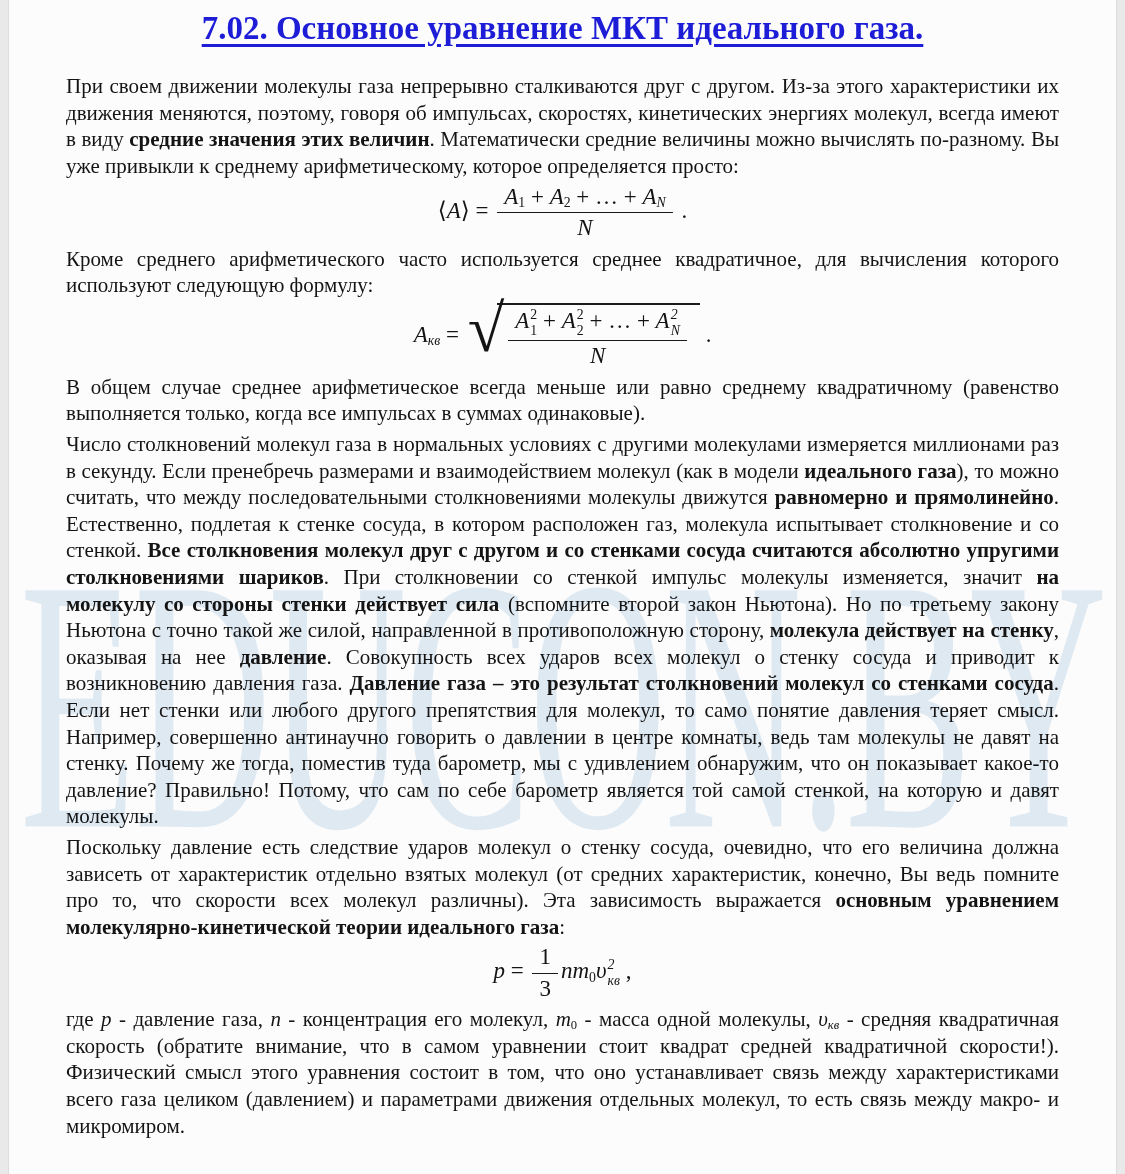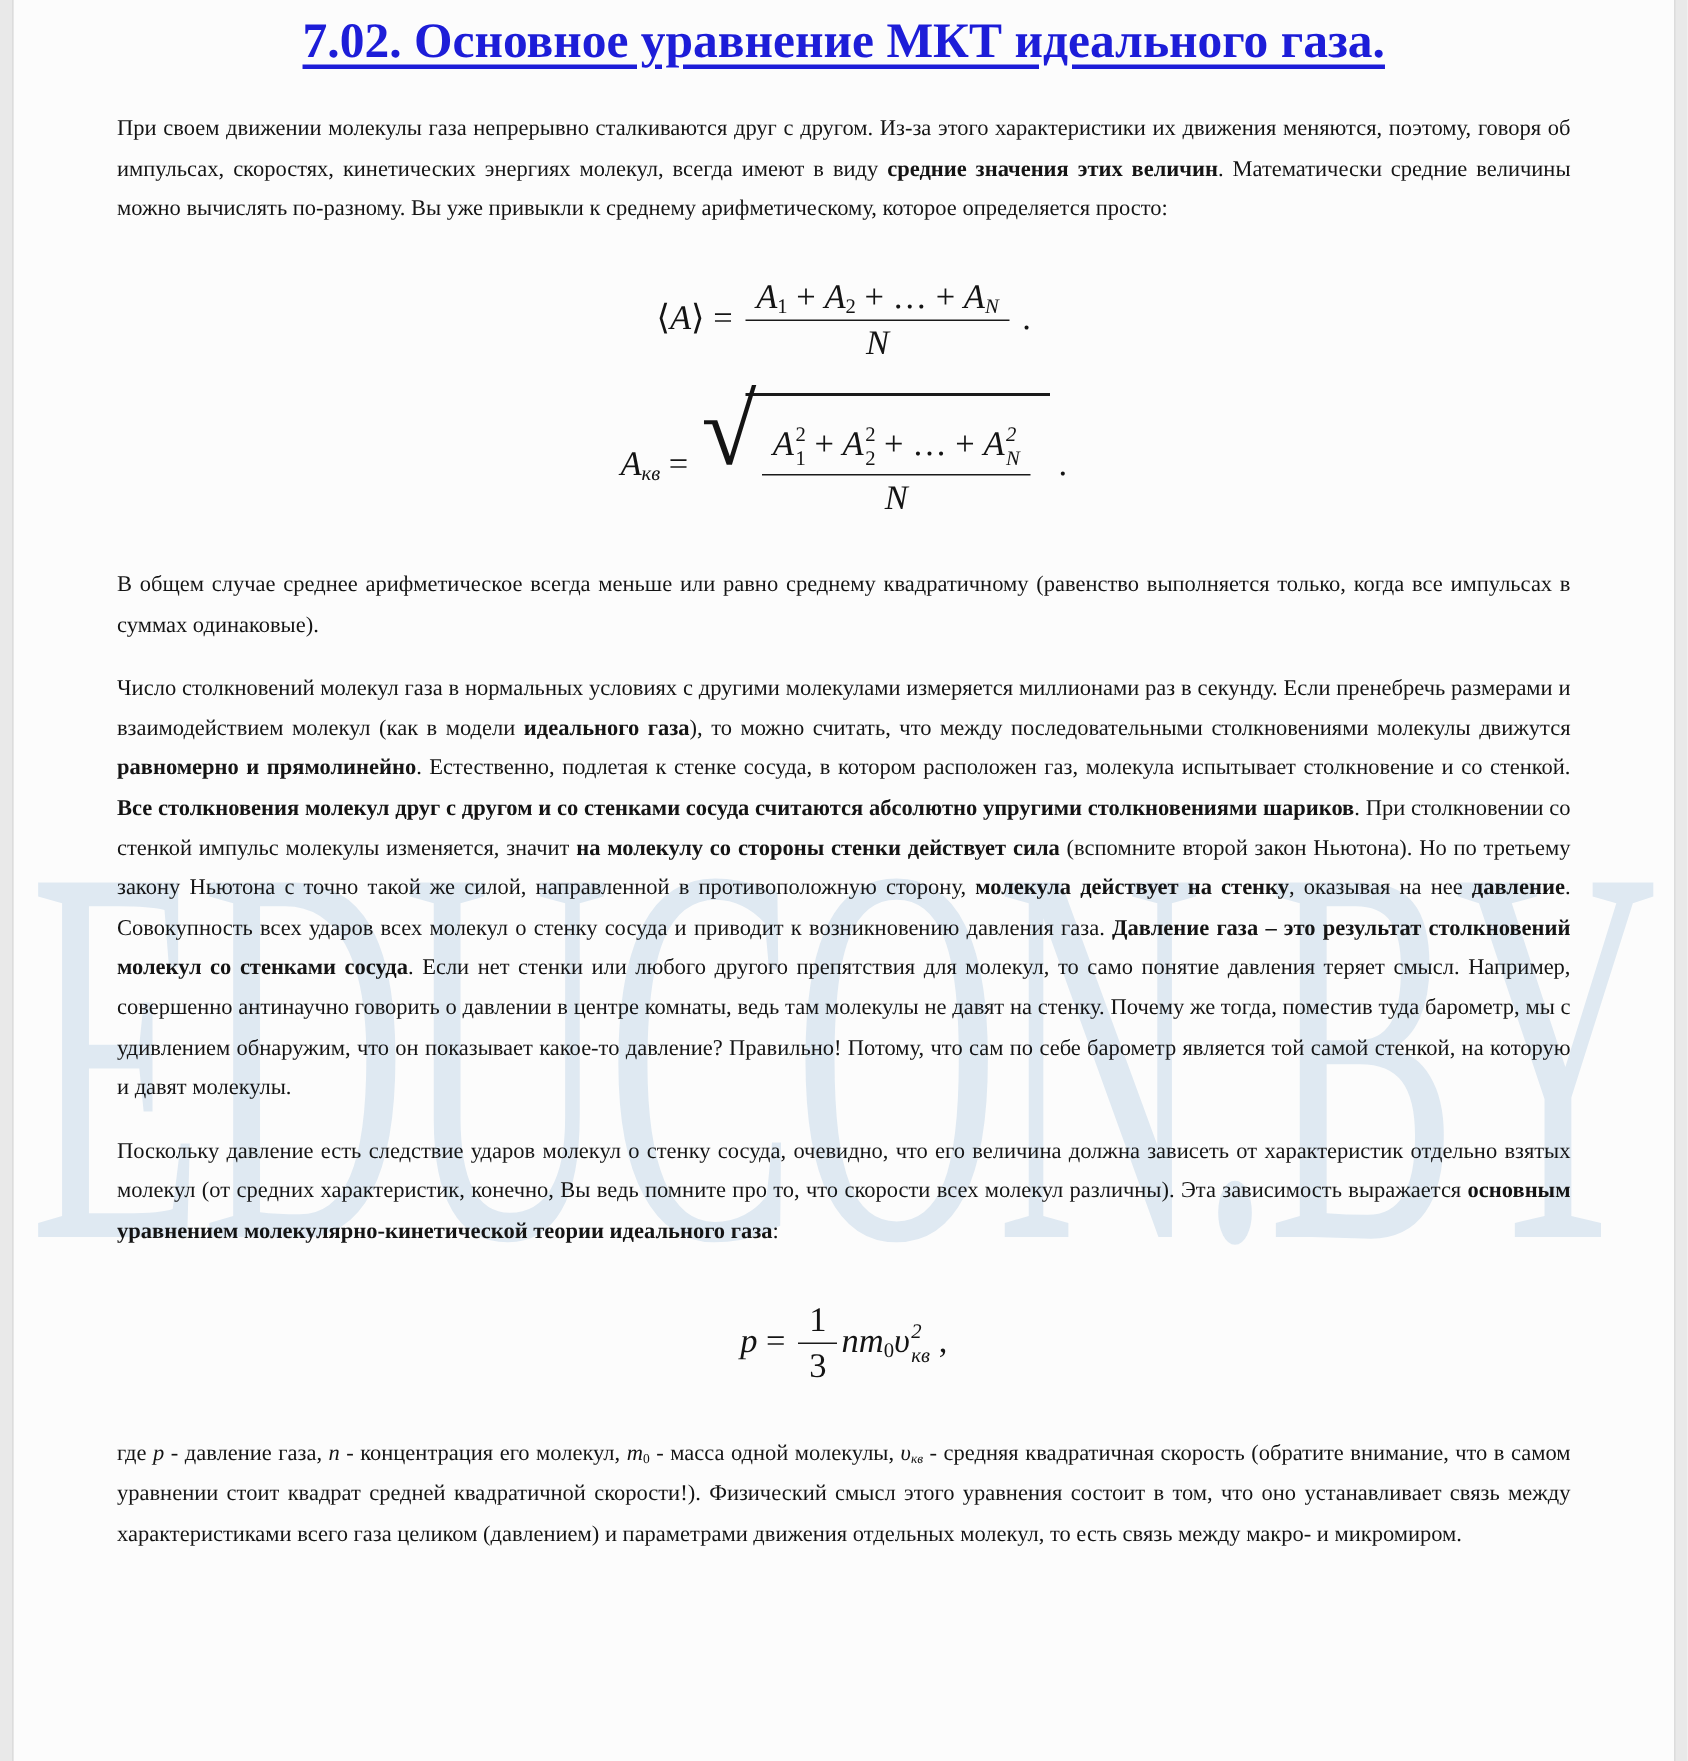--- a/index.html
+++ b/index.html
@@ -28,32 +28,32 @@
   }
   .content{position:relative;z-index:1;padding:0 62px;}
   .title{
     margin:8px 30px 0;
     text-align:center;font-size:33px;font-weight:bold;
     color:var(--title_blue);
     text-decoration:underline;text-decoration-thickness:2.5px;text-underline-offset:5px;
     line-height:1.25;
   }
   p.body{
-    margin:16px;text-align:justify;
-    font-size:15px;line-height:26.6px;
+    margin:4px;text-align:justify;
+    font-size:21px;line-height:26.6px;
   }
   p.body.first{margin-top:24px;}
   .b{font-weight:bold;}
   .i{font-style:italic;}
   sub,sup{font-size:0.6em;line-height:0;}
   sub{vertical-align:-0.25em;}
   .formula{
     text-align:center;font-size:23px;margin:3px 0;line-height:1.15;
   }
-  .formula .frac{display:inline-block;vertical-align:middle;text-align:center;margin:16px 3px;}
+  .formula .frac{display:inline-block;vertical-align:middle;text-align:center;margin:0 3px;}
   .formula .frac .num{display:block;border-bottom:1.6px solid #1a1a1a;padding:0 7px 2px;}
   .formula .frac .den{display:block;padding-top:2px;}
   .ss{display:inline-flex;flex-direction:column;align-items:flex-start;vertical-align:middle;font-size:0.6em;line-height:1.15;margin-left:1px;}
   .ss span{display:block;}
   .sqrt{display:inline-flex;align-items:flex-start;vertical-align:middle;margin-left:3px;}
   .rad{font-size:2.9em;line-height:1;margin-right:-7px;transform:translateY(-7px);}
   .radbody{display:inline-block;border-top:2px solid #1a1a1a;padding:2px 10px 0 8px;}
 </style>
 </head>
 <body>
@@ -64,20 +64,21 @@
 
   <div class="watermark">EDUCON.BY</div>
 
   <div class="content">
     <h1 class="title">7.02. Основное уравнение МКТ идеального газа.</h1>
 
     <p class="body first"><span>При своем движении молекулы газа непрерывно сталкиваются друг с другом. Из-за этого характеристики их движения меняются, поэтому, говоря об импульсах, скоростях, кинетических энергиях молекул, всегда имеют в виду </span><span class="b">средние значения этих величин</span><span>. Математически средние величины можно вычислять по-разному. Вы уже привыкли к среднему арифметическому, которое определяется просто:</span></p>
 
     <div class="formula"><span>⟨</span><span class="i">A</span><span>⟩ = </span><span class="frac"><span class="num"><span class="i">A</span><sub>1</sub><span> + </span><span class="i">A</span><sub>2</sub><span> + … + </span><span class="i">A</span><sub class="i">N</sub></span><span class="den"><span class="i">N</span></span></span><span> .</span></div>
 
+    <p class="body"><span>Кроме среднего арифметического часто используется среднее квадратичное, для вычисления которого используют следующую формулу:</span></p>
 
     <div class="formula"><span class="i">A</span><sub class="i">кв</sub><span> = </span><span class="sqrt">
           <span class="rad">√</span>
           <span class="radbody"><span class="frac"><span class="num"><span class="i">A</span><span class="ss">
                   <span>2</span>
                   <span>1</span>
                 </span><span> + </span><span class="i">A</span><span class="ss">
                   <span>2</span>
                   <span>2</span>
                 </span><span> + … + </span><span class="i">A</span><span class="ss i">

